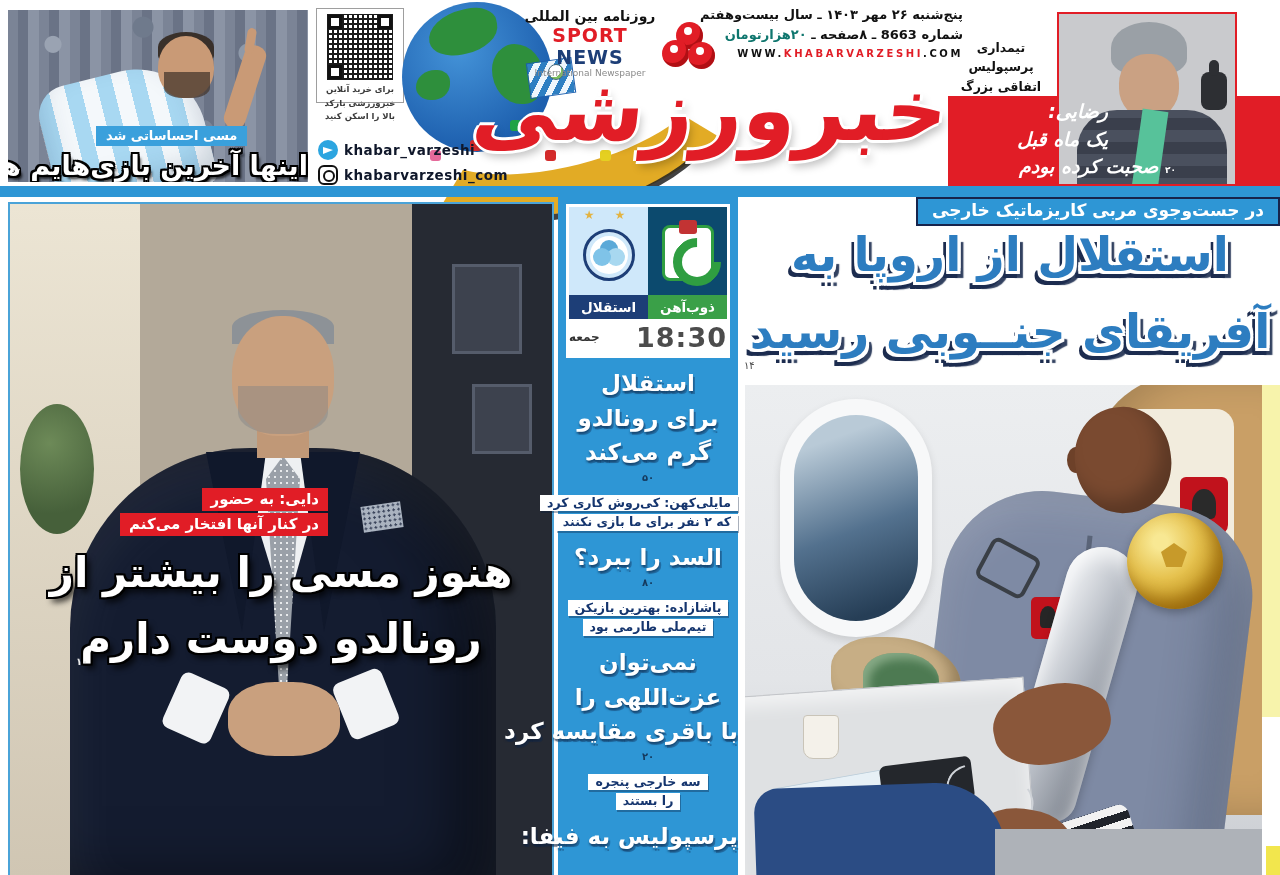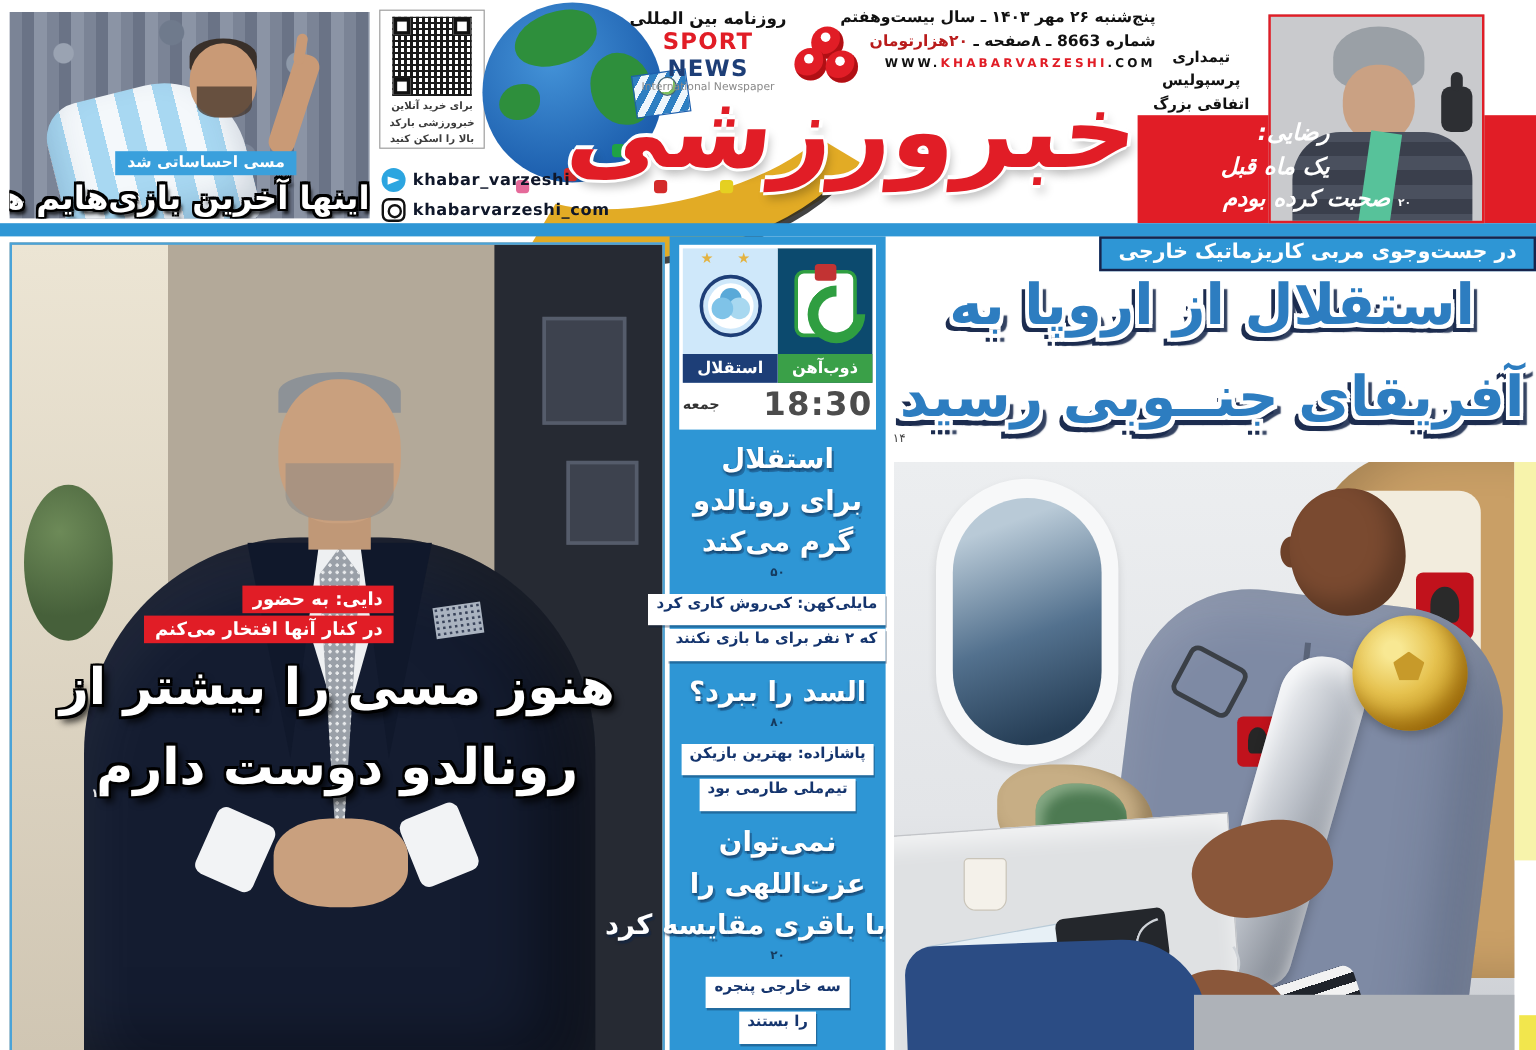--- a/index.html
+++ b/index.html
@@ -25,21 +25,21 @@
   .messi-hair { position:absolute; left:150px; top:22px; width:56px; height:30px; background:#39302a; border-radius:50% 50% 20% 20%; }
   .messi-beard { position:absolute; left:156px; top:62px; width:46px; height:26px; background:rgba(70,55,45,.75); border-radius:0 0 40% 40%; }
   .messi-arm { position:absolute; left:226px; top:34px; width:22px; height:86px; background:#c99a76; border-radius:10px; transform:rotate(18deg); }
   .messi-finger { position:absolute; left:238px; top:18px; width:9px; height:26px; background:#c99a76; border-radius:5px; transform:rotate(10deg); }
   .messi-badge { position:absolute; left:88px; top:116px; background:#3aa0dc; color:#fff; font-weight:bold; font-size:13px; padding:2px 10px 3px; direction:rtl; }
   .messi-headline { position:absolute; left:0; right:0; bottom:1px; text-align:center; direction:rtl; white-space:nowrap;
     color:#fff; font-weight:bold; font-size:27px;
     text-shadow:-2px -2px 0 #000,0 -2px 0 #000,2px -2px 0 #000,-2px 0 0 #000,2px 0 0 #000,-2px 2px 0 #000,0 2px 0 #000,2px 2px 0 #000,3px 4px 3px rgba(0,0,0,.8); }
   .messi-ref { position:absolute; left:4px; bottom:8px; color:#e8e8e8; font-size:9px; }
 
-  .qr-box { left:316px; top:8px; width:88px; height:116px; background:#fff; border:1px solid #9e9e9e; text-align:center; padding-top:5px; }
+  .qr-box { left:316px; top:8px; width:88px; height:95px; background:#fff; border:1px solid #9e9e9e; text-align:center; padding-top:5px; }
   .qr { position:relative; width:66px; height:66px; margin:0 auto 3px; background:
       repeating-linear-gradient(0deg,#1a1a1a 0 2px,transparent 2px 5px),
       repeating-linear-gradient(90deg,#1a1a1a 0 2px,#fff 2px 5px); }
   .qr-eye { position:absolute; width:14px; height:14px; border:3px solid #111; background:#fff; }
   .qr-eye.e1 { left:1px; top:1px; } .qr-eye.e2 { right:1px; top:1px; } .qr-eye.e3 { left:1px; bottom:1px; }
   .qr-caption { font-size:8.5px; font-weight:bold; color:#3b3b3b; line-height:1.6; direction:rtl; }
 
   .globe-circle { left:402px; top:2px; width:150px; height:150px; border-radius:50%;
     background:radial-gradient(circle at 38% 32%, #4493d8, #1d5fae 72%); }
   .land { position:absolute; background:#2e8f3c; border-radius:60% 40% 55% 45%; }
@@ -68,21 +68,21 @@
   .pub-en { font-size:19px; font-weight:bold; letter-spacing:1px; }
   .pub-en .sport { color:#e11d26; } .pub-en .news { color:#1d3e77; }
   .pub-sub { font-size:9px; color:#8a8a8a; }
 
   .cluster { left:662px; top:22px; width:56px; height:50px; }
   .cball { position:absolute; width:27px; height:27px; border-radius:50%; background:#e11d26; box-shadow:inset -3px -4px 0 rgba(120,0,0,.45); }
   .cball::after { content:""; position:absolute; left:8px; top:5px; width:8px; height:8px; border-radius:50%; background:#fff; }
   .cb1 { left:14px; top:0; } .cb2 { left:0; top:18px; } .cb3 { left:26px; top:20px; }
 
   .date-block { left:695px; top:5px; width:268px; direction:rtl; text-align:right; font-weight:bold; font-size:13px; color:#111; line-height:1.5; }
-  .date-red { color:#b91c1c; }
+  .date-red { color:#0f766e; }
   .site-line { direction:ltr; font-size:10px; letter-spacing:2.6px; font-weight:bold; margin-top:2px; }
   .site-line .dom { color:#e11d26; }
 
   .social { left:318px; top:140px; width:200px; }
   .social-row { display:flex; align-items:center; gap:6px; margin-bottom:5px; }
   .tg-icon { width:20px; height:20px; border-radius:50%; background:#2ca5e0; position:relative; }
   .tg-icon::after { content:""; position:absolute; left:5px; top:7px; width:0; height:0;
     border-left:10px solid #fff; border-top:3px solid transparent; border-bottom:4px solid transparent; }
   .ig-icon { width:20px; height:20px; border-radius:6px; border:2px solid #111; position:relative; }
   .ig-icon::after { content:""; position:absolute; left:3px; top:3px; width:8px; height:8px; border:2px solid #111; border-radius:50%; }
@@ -161,21 +161,21 @@
   .zob-name { background:#3aa048; }
   .est-name { background:#1d3e77; }
   .time-row { display:flex; align-items:center; justify-content:space-between; gap:5px; height:36px; background:#fff; direction:ltr; }
   .time-day { font-size:12px; font-weight:bold; color:#333; }
   .time-val { font-size:27px; font-weight:bold; color:#4c4c4c; letter-spacing:1px; }
   .mid-h { color:#fff; font-weight:bold; font-size:23px; line-height:1.5; margin-top:8px;
     text-shadow:0 2px 2px rgba(10,30,60,.5), 2px 3px 0 rgba(13,40,80,.35); }
   .mid-h span { display:block; white-space:nowrap; }
   .mid-ref { display:inline; font-size:10px; color:#153a5e; text-shadow:none; }
   .chip-group { margin-top:8px; line-height:1.1; }
-  .chip { display:inline-block; background:#fff; color:#15356e; font-weight:bold; font-size:12.5px; padding:1px 7px 12px; margin:1px 0; white-space:nowrap;
+  .chip { display:inline-block; background:#fff; color:#15356e; font-weight:bold; font-size:12.5px; padding:1px 7px 2px; margin:1px 0; white-space:nowrap;
     box-shadow:1px 2px 0 rgba(10,30,60,.35); }
 
   
   .kicker { right:0; top:197px; background:#2e96d5; border:2px solid #17244c; color:#fff; font-weight:bold; font-size:17px;
     padding:1px 14px 4px; direction:rtl; white-space:nowrap; z-index:3; }
   .big-headline { left:740px; top:216px; width:540px; direction:rtl; text-align:center; font-size:47px; font-weight:bold; color:#2d7dc0; line-height:77px; letter-spacing:-1px;
     text-shadow:-3px -3px 0 #fff,0 -3px 0 #fff,3px -3px 0 #fff,-3px 0 0 #fff,3px 0 0 #fff,-3px 3px 0 #fff,0 3px 0 #fff,3px 3px 0 #fff,-6px 7px 0 #1c2c4f,0 7px 0 #1c2c4f,6px 7px 1px rgba(28,44,79,.9); }
   .big-ref { left:744px; top:360px; font-size:10px; color:#444; }
 
   .plane-photo { left:745px; top:385px; width:517px; height:490px; background:linear-gradient(180deg,#eceef0 0%,#e3e5e8 60%,#c9ccd1 100%); overflow:hidden; }

